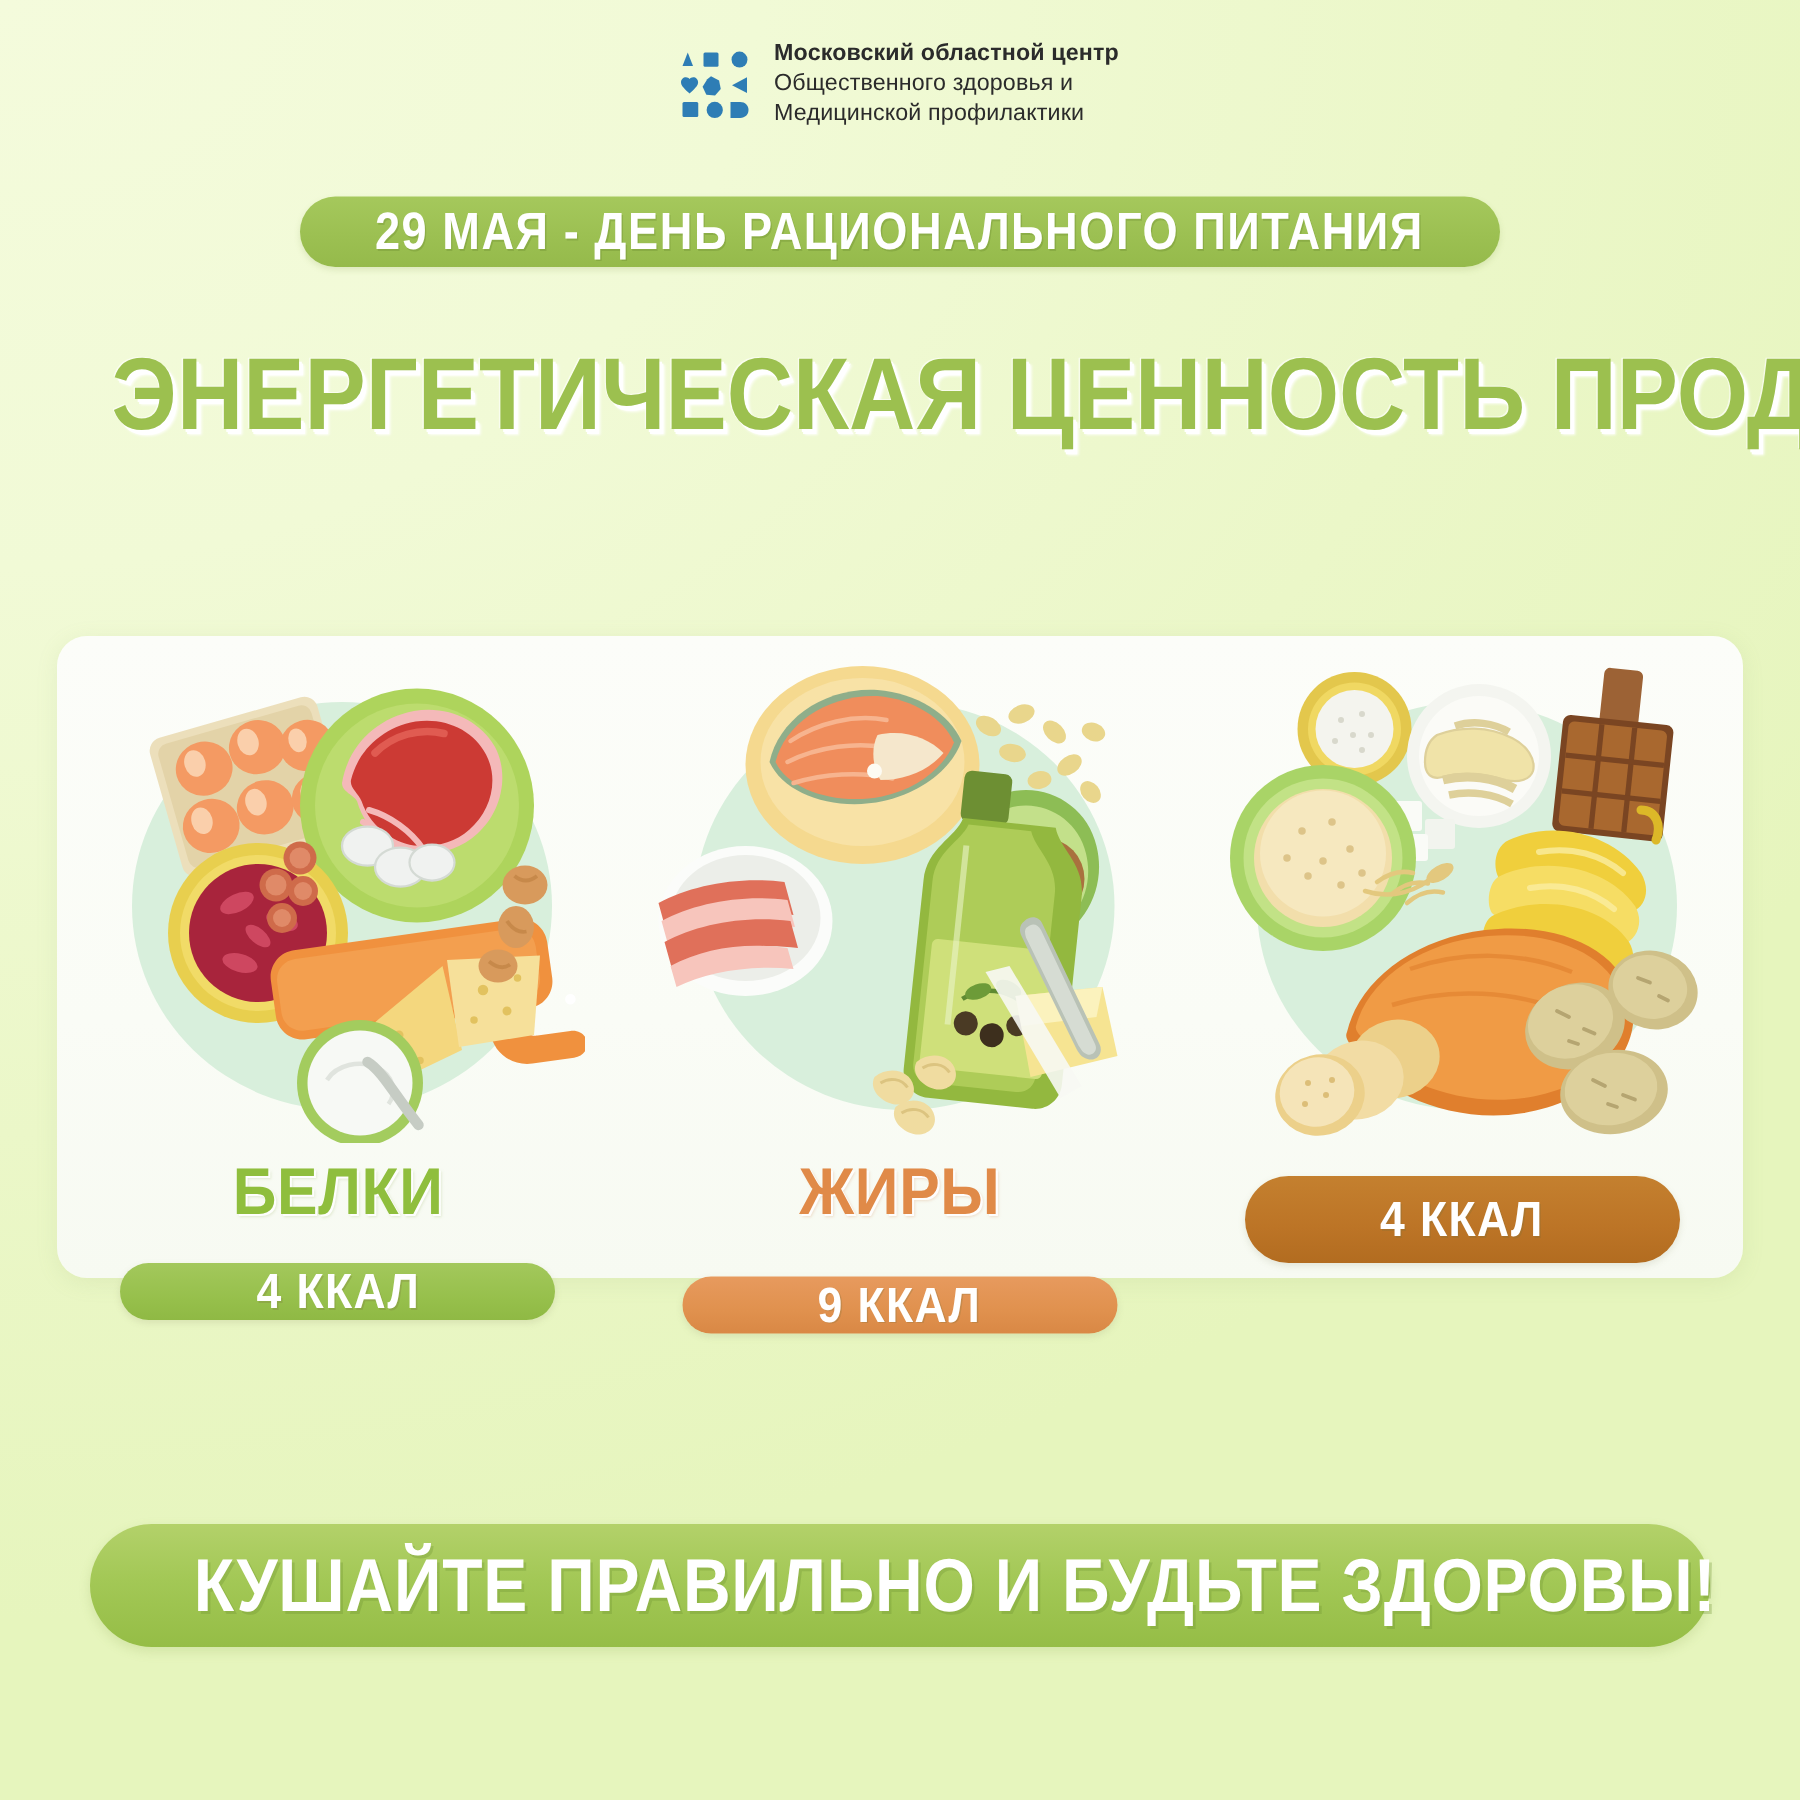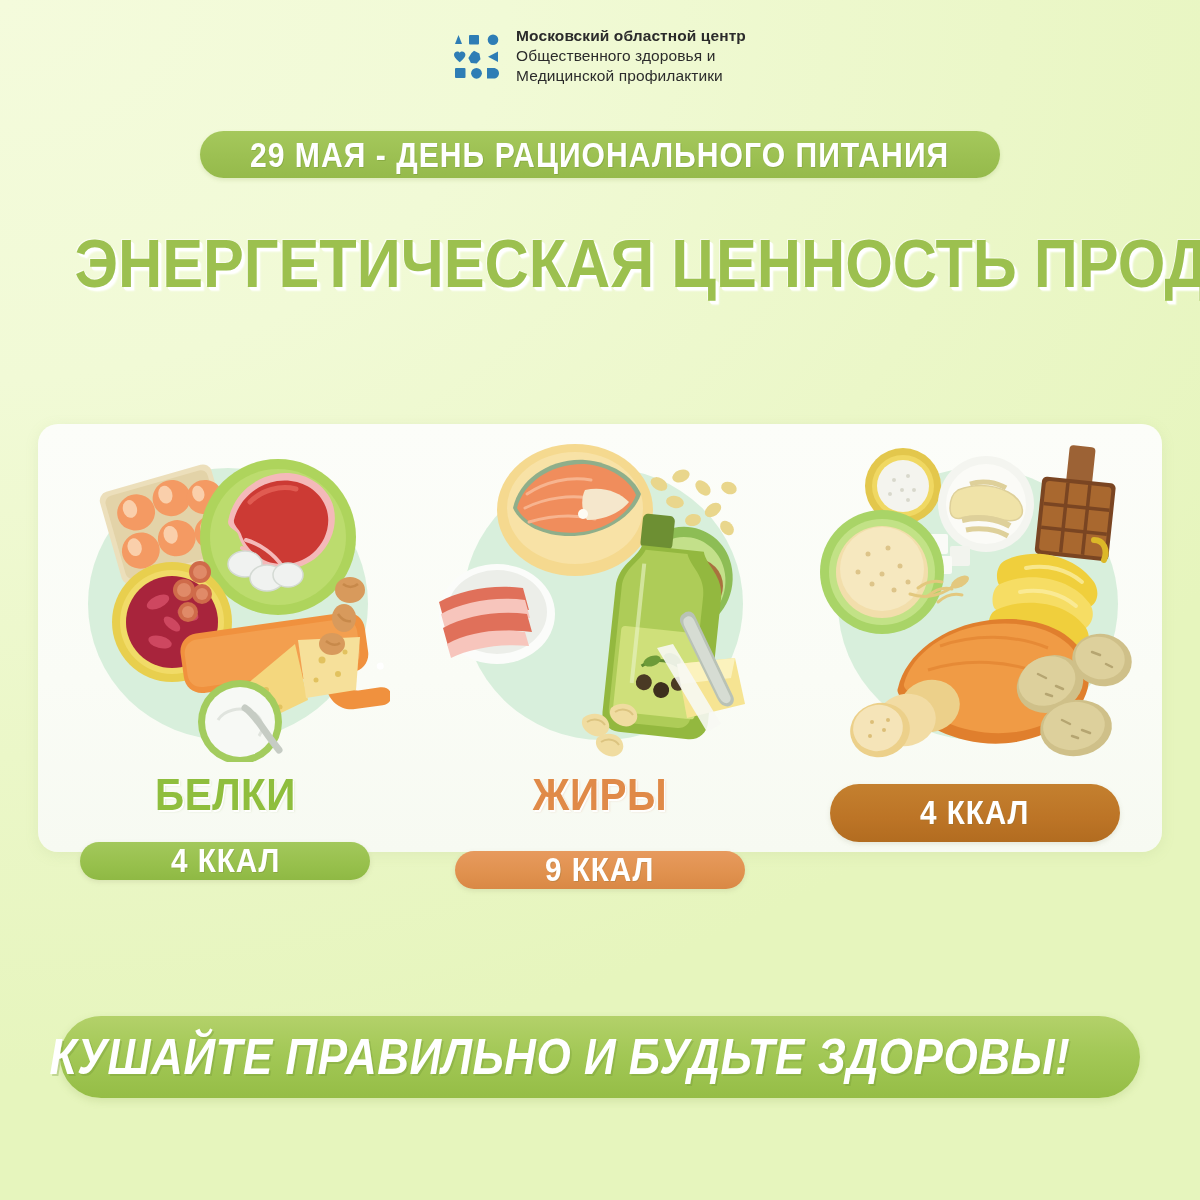--- a/index.html
+++ b/index.html
@@ -85,23 +85,22 @@
   }
   .p-prot { background:linear-gradient(180deg,#a3c85c 0%,#97c04c 60%,#8fb944 100%); }
   .p-fat  { background:linear-gradient(180deg,#e79a5e 0%,#e0914e 60%,#d98845 100%);margin-top:31px; }
   .p-carb { background:linear-gradient(180deg,#c4802f 0%,#bc7426 60%,#b26c20 100%); }
 
   
   .bottom-banner {
     position:absolute; left:50%; transform:translateX(-50%); top:1016px;
     width:1080px; height:82px; border-radius:41px;
     background:linear-gradient(180deg,#b3d16a 0%,#a3c856 45%,#95bd46 100%);
-    display:flex; align-items:center; justify-content:flex-end;
+    display:flex; align-items:center; justify-content:flex-start;
     box-shadow:0 3px 8px rgba(130,160,70,.2);
-    font-style:italic;
   }
   .bottom-banner span {
     color:#ffffff; font-size:50px; font-weight:700; letter-spacing:.6px;
     transform:scaleX(.88); white-space:nowrap;
     text-shadow:2px 2px 0 rgba(110,145,50,.3);
   }
 </style>
 </head>
 <body>
 

